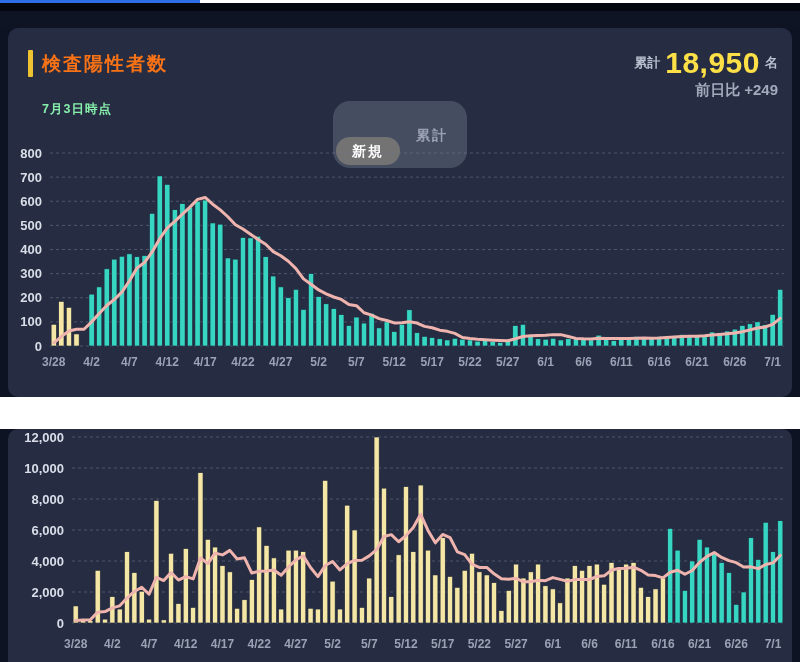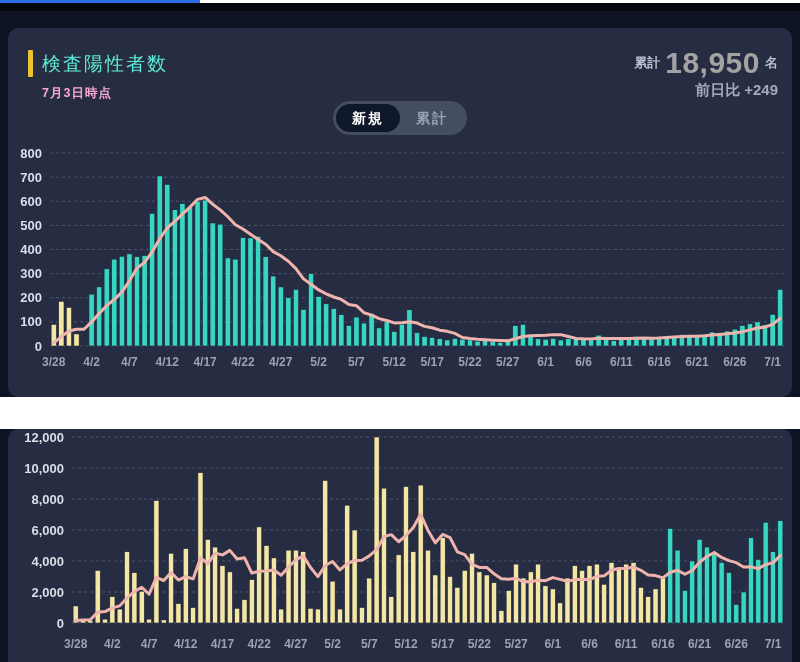--- a/index.html
+++ b/index.html
@@ -15,25 +15,25 @@
     background:linear-gradient(#04070f 0 30%, #0e1424 30% 100%); }
   .card {
     position:absolute; left:8px; width:784px;
     border-radius:10px;
   }
   #card-main { top:28px; height:369px; }
   #card-tests { top:429px; height:240px; border-radius:10px 10px 0 0; }
   .white-gap { position:absolute; top:397px; left:0; width:800px; height:32px; background:#ffffff; }
   .title-row { position:absolute; top:22px; left:20px; display:flex; align-items:center; }
   .accent-bar { width:5px; height:27px; border-radius:1px; margin-right:9px; }
-  .page-title { margin:0; font-size:19px; font-weight:normal; color:#5eead4; letter-spacing:2px; }
-  .as-of { position:absolute; top:57px; left:34px; font-size:12.5px; font-weight:bold; color:#f9a8d4; letter-spacing:1px; }
+  .page-title { margin:0; font-size:19px; font-weight:bold; color:#f97316; letter-spacing:2px; }
+  .as-of { position:absolute; top:73px; left:34px; font-size:12.5px; font-weight:bold; color:#86efac; letter-spacing:1px; }
   .stats { position:absolute; top:20px; right:14px; text-align:right; }
   .total-row { color:#b9c0cf; font-size:13px; font-weight:bold; display:flex; align-items:center; justify-content:flex-end; }
-  .big-number { font-size:30px; color:#a3a3a3; font-weight:bold; margin:0 5px; letter-spacing:0.5px; line-height:1; }
+  .big-number { font-size:30px; color:#fde047; font-weight:bold; margin:0 5px; letter-spacing:0.5px; line-height:1; }
   .diff-row { margin-top:3px; font-size:15px; color:#a2aabc; font-weight:bold; }
   .diff-row span { margin-left:4px; }
   .toggle {
     position:absolute; top:73px; left:50%; transform:translateX(-50%);
     border-radius:17px; padding:3px; display:flex;
   }
   button.opt {
     border:none; background:transparent; color:#99a1b2;
     font-size:14px; font-weight:bold; padding:5px 16px; border-radius:14px;
     cursor:pointer; font-family:inherit; letter-spacing:2px; line-height:1.3;
@@ -65,21 +65,21 @@
       <span>累計</span>
       <span class="big-number">18,950</span>
       <span>名</span>
     </div>
     <div class="diff-row">
       <span>前日比</span><span>+249</span>
     </div>
   </div>
 
   <div class="toggle" style="background: rgb(69, 78, 97);">
-    <button class="opt active" style="background: #0f172a;">新規</button>
+    <button class="opt active" style="background: #737373; margin-top: 33px;">新規</button>
     <button class="opt">累計</button>
   </div>
 
   <svg class="chart" id="chart1" width="780" height="236" viewBox="0 0 780 236">
       <line x1="38" x2="772" y1="202" y2="202" stroke="#707890" stroke-width="1" stroke-dasharray="3 3" opacity="0.55"></line>
       <text x="30" y="206.5" text-anchor="end" fill="#d9dee9" font-size="13" font-weight="bold">0</text>
       <line x1="38" x2="772" y1="177.875" y2="177.875" stroke="#707890" stroke-width="1" stroke-dasharray="3 3" opacity="0.55"></line>
       <text x="30" y="182.375" text-anchor="end" fill="#d9dee9" font-size="13" font-weight="bold">100</text>
       <line x1="38" x2="772" y1="153.75" y2="153.75" stroke="#707890" stroke-width="1" stroke-dasharray="3 3" opacity="0.55"></line>
       <text x="30" y="158.25" text-anchor="end" fill="#d9dee9" font-size="13" font-weight="bold">200</text>

